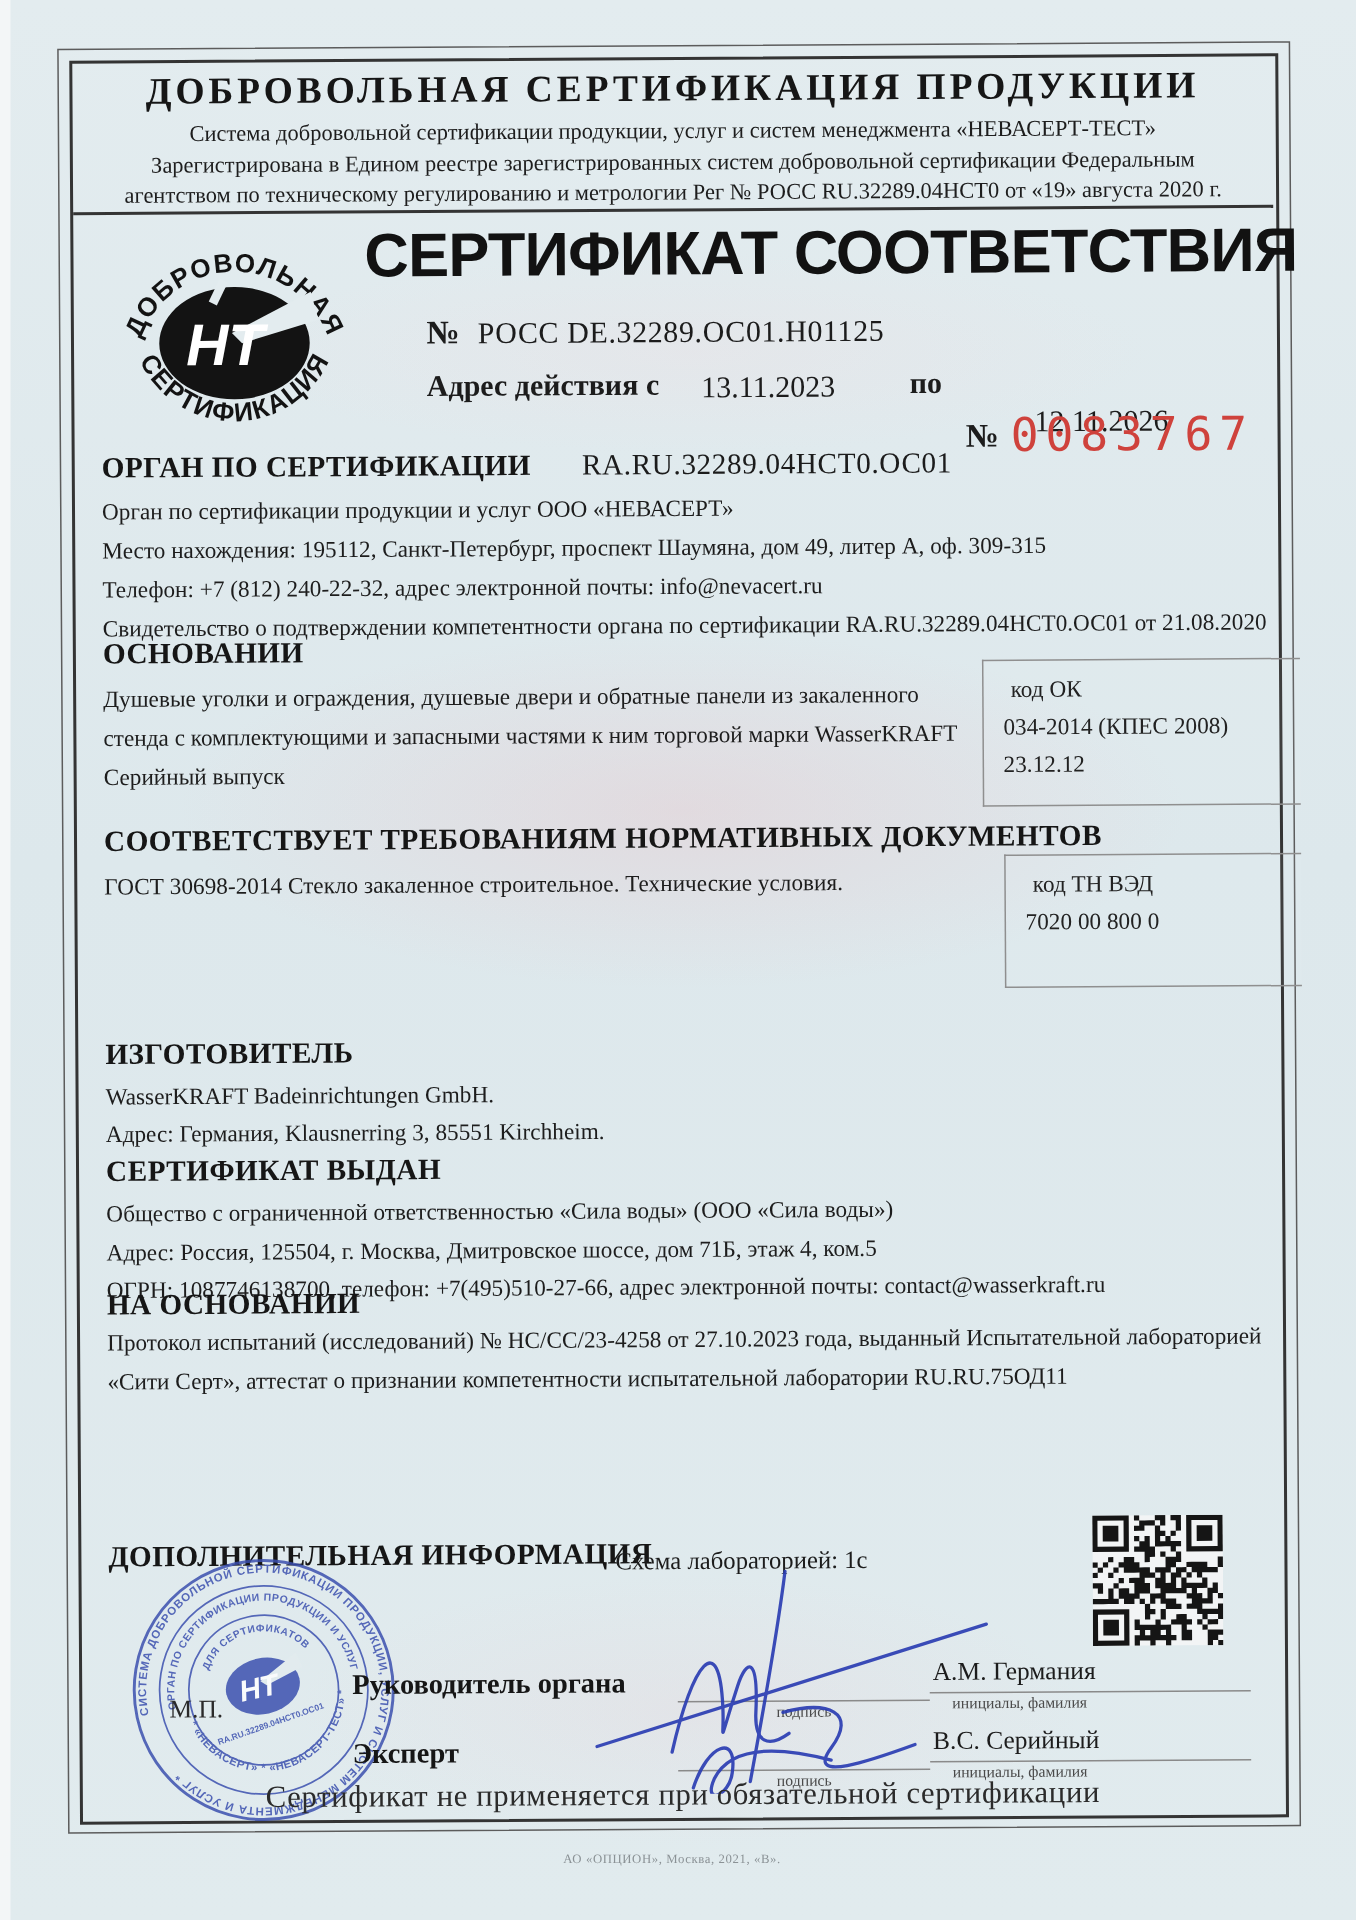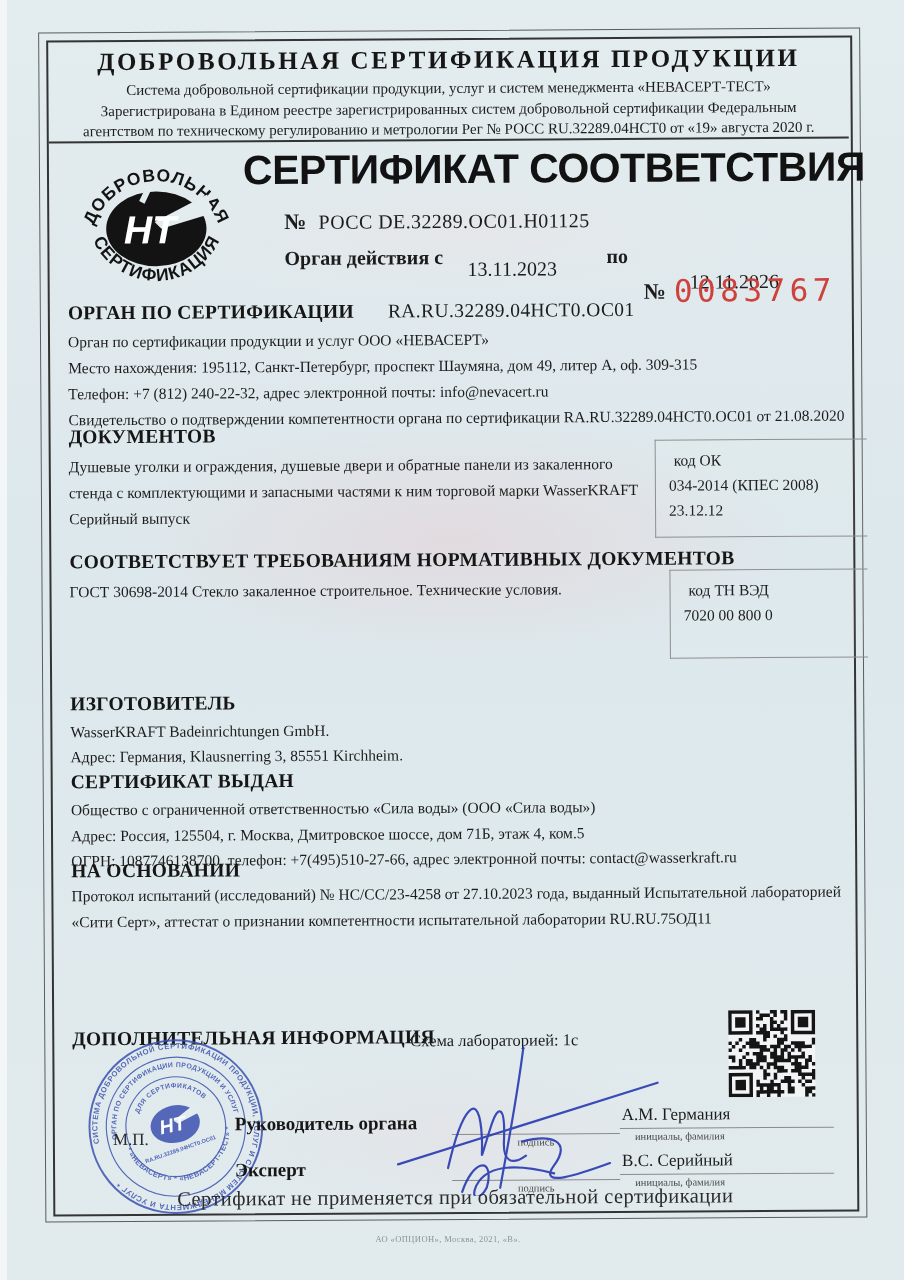--- a/index.html
+++ b/index.html
@@ -30,21 +30,21 @@
     font-size:25px;font-weight:bold;letter-spacing:2.6px;color:#161616;}
   .hdr-lines{left:52px;top:78px;width:800px;text-align:center;font-size:15px;line-height:20.5px;color:#1d1d1d;}
 
   .cert-title{left:246px;top:146px;font-family:"Liberation Sans",sans-serif;
     font-size:41px;font-weight:bold;letter-spacing:-0.5px;color:#121212;white-space:nowrap;}
   .numsign{font-size:22px;font-weight:bold;}
   .cert-number-row{left:287px;top:208px;font-size:20px;white-space:nowrap;}
   .cert-number-row .val{margin-left:12px;letter-spacing:.4px;}
   .validity-row{left:287px;top:246px;font-size:20px;white-space:nowrap;}
   .validity-row b{font-weight:bold;}
-  .v-from{position:absolute;left:183px;top:12px;}
+  .v-from{position:absolute;left:183px;top:2px;}
   .v-po{position:absolute;left:322px;top:0;font-weight:bold;}
   .v-to{position:absolute;left:405px;top:2px;margin-top:24px;}
   .form-number{left:646px;top:274px;white-space:nowrap;}
   .form-number .digits{font-family:"DejaVu Sans Mono",monospace;font-size:31px;
     color:#cf423c;letter-spacing:4.5px;margin-left:8px;vertical-align:-3px;}
 
   .sec-h{font-size:19.5px;font-weight:bold;letter-spacing:.3px;color:#161616;white-space:nowrap;}
   .sec-code{font-weight:normal;font-size:19.5px;margin-left:30px;letter-spacing:.4px;}
   .lines{font-size:15.5px;line-height:26px;color:#1d1d1d;}
   .lines div{white-space:nowrap;}
@@ -109,41 +109,41 @@
         <rect x="84" y="50" width="7" height="20" transform="rotate(26 88 60)" fill="#e3ecef"></rect>
         <text x="62" y="117" font-size="46" font-style="italic" font-weight="bold" fill="#ffffff" font-family="DejaVu Sans, sans-serif">НТ</text>
       </svg>
     </div>
 
     <div class="abs cert-title">СЕРТИФИКАТ СООТВЕТСТВИЯ</div>
     <div class="abs cert-number-row">
       <span class="numsign">№</span><span class="val">РОСС DE.32289.ОС01.Н01125</span>
     </div>
     <div class="abs validity-row" style="width:560px;height:30px;">
-      <b>Орган действия  с</b>
+      <b>Адрес действия  с</b>
       <span class="v-from">13.11.2023</span>
       <span class="v-po">по</span>
       <span class="v-to">12.11.2026</span>
     </div>
     <div class="abs form-number">
       <span class="numsign">№</span><span class="digits">0083767</span>
     </div>
 
     <div class="abs" style="left:70px;top:300px;">
       <span class="sec-h">ОРГАН ПО СЕРТИФИКАЦИИ</span>
       <span class="sec-code">RA.RU.32289.04НСТ0.ОС01</span>
     </div>
     <div class="abs lines" style="left:70px;top:327px;width:770px;">
       <div>Орган по сертификации продукции и услуг ООО «НЕВАСЕРТ»</div>
       <div>Место нахождения: 195112, Санкт-Петербург, проспект Шаумяна, дом 49, литер А, оф. 309-315</div>
       <div>Телефон: +7 (812) 240-22-32, адрес электронной почты: info@nevacert.ru</div>
       <div>Свидетельство о подтверждении компетентности органа по сертификации RA.RU.32289.04НСТ0.ОС01 от 21.08.2020</div>
     </div>
 
-    <div class="abs sec-h" style="left:70px;top:424px;">ДОКУМЕНТОВ</div>
+    <div class="abs sec-h" style="left:70px;top:424px;">ОСНОВАНИИ</div>
     <div class="abs lines" style="left:70px;top:452px;width:585px;">
       <div>Душевые уголки и ограждения, душевые двери и обратные панели из закаленного</div>
       <div>стенда с комплектующими и запасными частями к ним торговой марки WasserKRAFT</div>
       <div>Серийный выпуск</div>
     </div>
     <div class="abs code-box" style="left:656px;top:441px;width:198px;height:89px;">
       <div class="cap">код ОК</div>
       <div>034-2014 (КПЕС 2008)</div>
       <div>23.12.12</div>
     </div>

